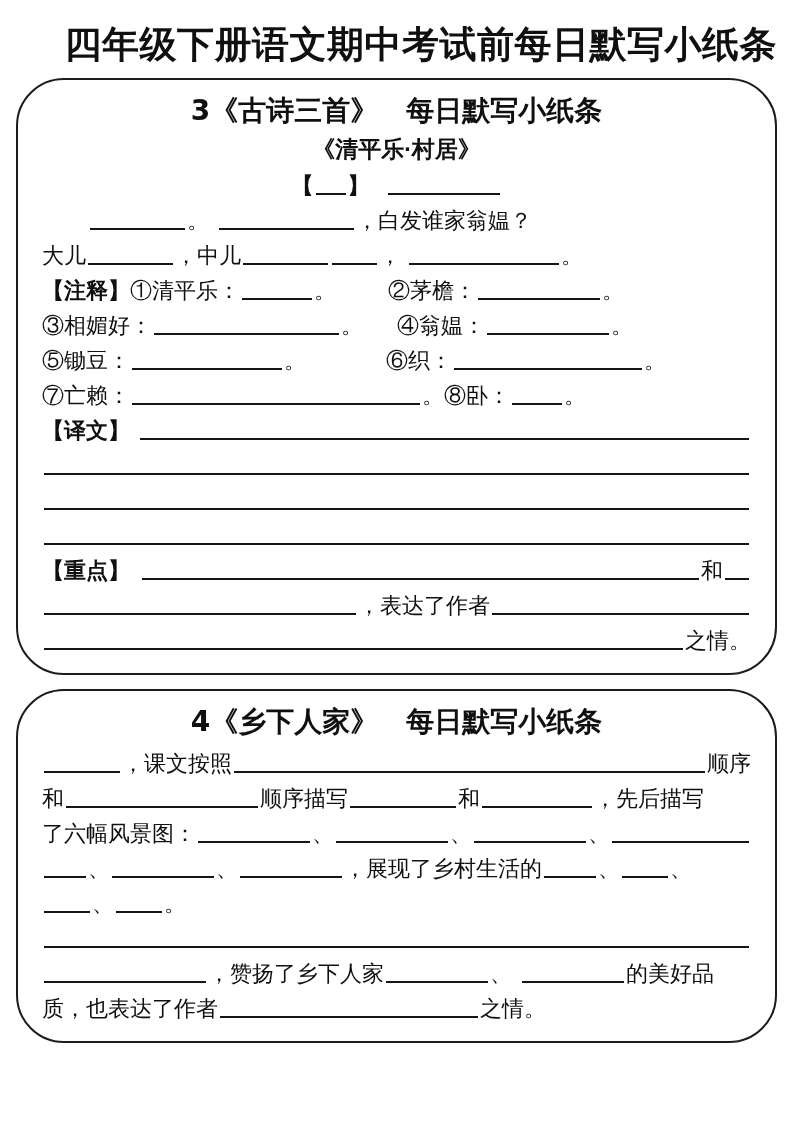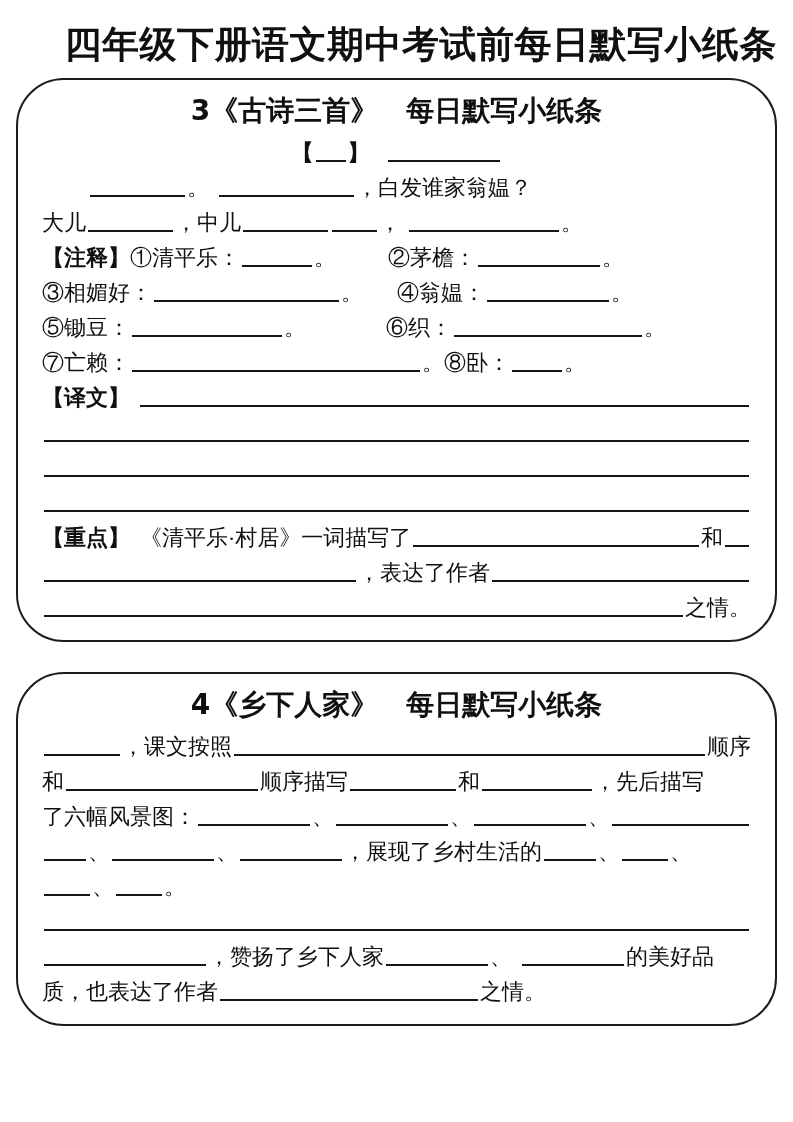--- a/index.html
+++ b/index.html
@@ -14,21 +14,21 @@
     margin: 8px 0 8px;
     font-size: 37px; font-weight: 900; text-align: right;
     letter-spacing: 0.5px; white-space: nowrap;
     font-family: "DejaVu Sans", sans-serif;
   }
   .card {
     border: 2.5px solid #1c1c1c;
     border-radius: 48px;
     background: #fff;
     padding: 8px 24px 16px;
-    margin-bottom: 30px;
+    margin-bottom: 14px;
   }
   .card-title {
     text-align: center;
     font-size: 28px; font-weight: 800;
     margin: 4px 0 4px;
     font-family: "DejaVu Sans", sans-serif;
   }
   .card-subtitle {
     text-align: center;
     font-size: 23px; font-weight: 800;
@@ -52,20 +52,21 @@
 </style>
 </head>
 <body>
 
 <div class="page">
 
   <h1 class="page-title">四年级下册语文期中考试前每日默写小纸条</h1>
 
   <section class="card">
     <div class="card-title">3《古诗三首》　每日默写小纸条</div>
+    <div class="card-subtitle">《清平乐·村居》</div>
     <div class="lines">
         <div class="line center bold">
           <span class="txt">【</span>
           <span class="blank" style="width: 30px;"></span>
           <span class="txt">】</span>
           <span class="gap" style="width: 16px;"></span>
           <span class="blank" style="width: 112px;"></span>
         </div>
         <div class="line">
           <span class="gap" style="width: 46px;"></span>
@@ -131,21 +132,20 @@
         </div>
         <div class="line">
           <span class="blank fill"></span>
         </div>
         <div class="line">
           <span class="blank fill"></span>
         </div>
         <div class="line">
           <span class="txt strong">【重点】</span>
           <span class="gap" style="width: 10px;"></span>
-          <span class="txt">《清平乐·村居》一词描写了</span>
           <span class="blank fill"></span>
           <span class="txt">和</span>
           <span class="blank" style="width: 24px;"></span>
         </div>
         <div class="line">
           <span class="blank" style="width: 312px;"></span>
           <span class="txt">，表达了作者</span>
           <span class="blank fill"></span>
         </div>
         <div class="line">

